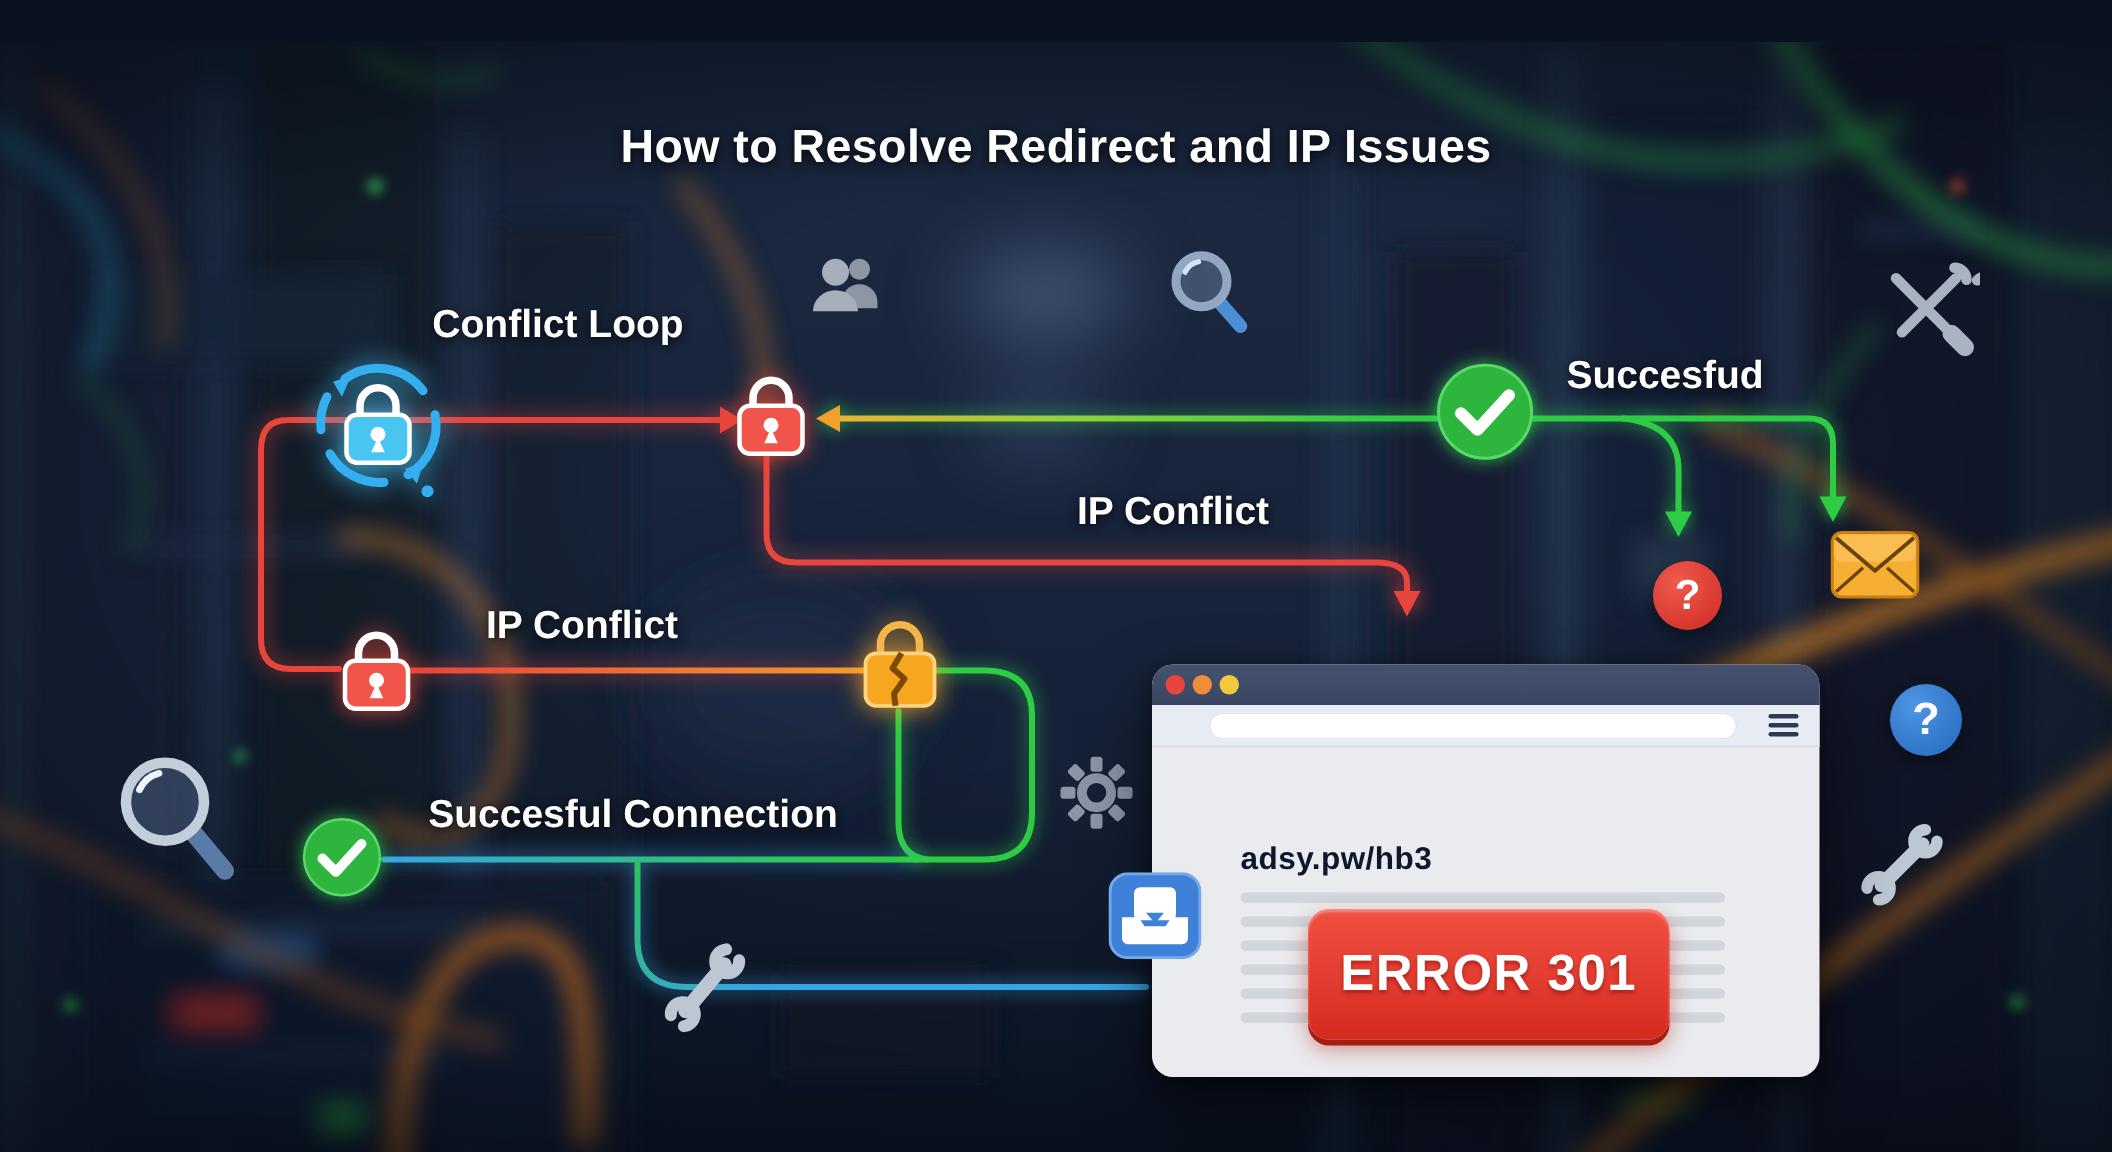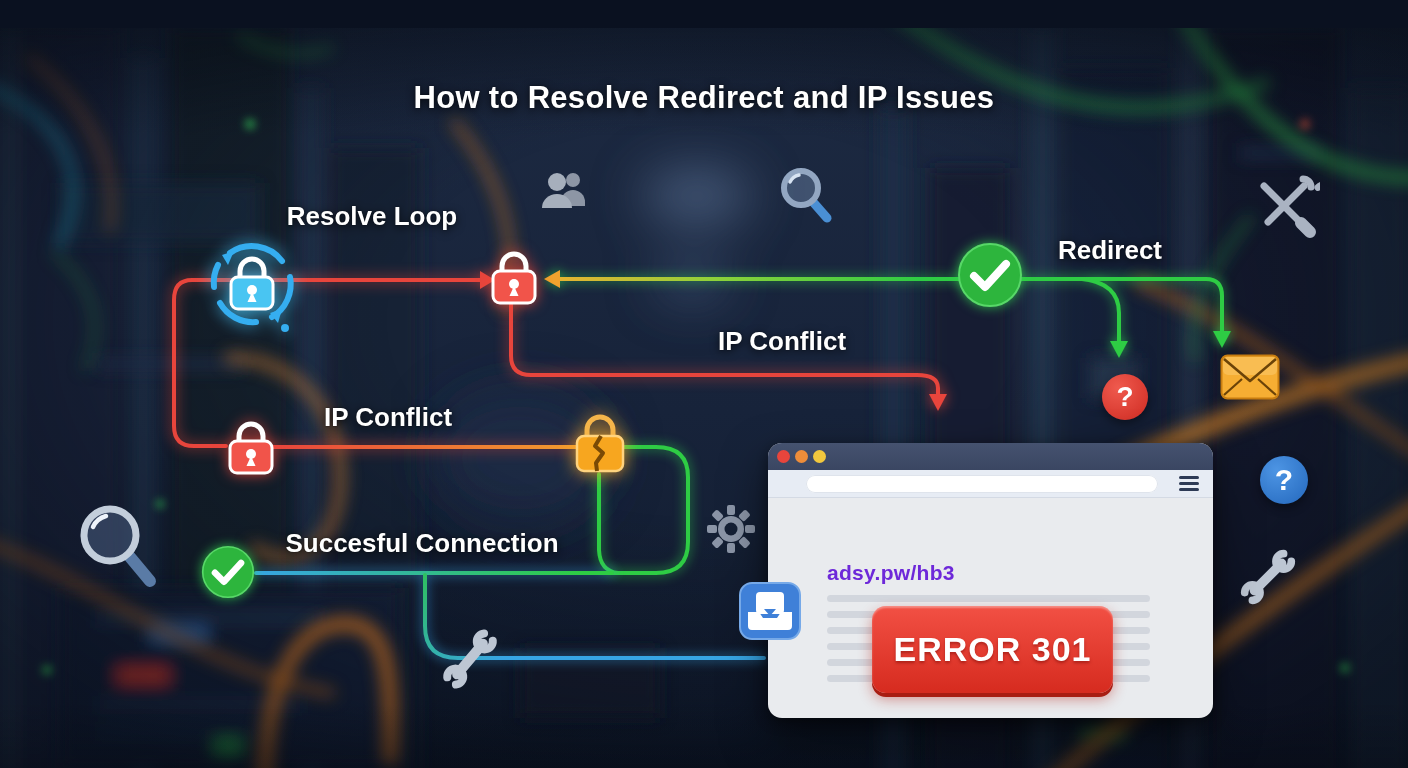--- a/index.html
+++ b/index.html
@@ -53,21 +53,21 @@
     border-bottom:1px solid #d4dae4;
   }
   #urlbar{
     position:absolute;left:38px;top:5px;width:352px;height:18px;
     background:#ffffff;border-radius:9px;box-shadow:inset 0 0 0 1px #dfe4ec;
   }
   #menu-icon{position:absolute;right:14px;top:6px;width:20px;height:15px;}
   #menu-icon span{display:block;height:3px;margin-bottom:3px;background:#2d3a55;border-radius:2px;}
   #content{position:absolute;left:0;top:55px;right:0;bottom:0;border-radius:0 0 14px 14px;overflow:hidden;}
   #url-text{
-    position:absolute;left:59px;top:63px;font-size:21px;font-weight:600;color:#6d28d9;
+    position:absolute;left:59px;top:63px;font-size:21px;font-weight:600;color:#0f172a;
     letter-spacing:.3px;
   }
   .skel{position:absolute;left:59px;width:323px;height:7px;border-radius:3.5px;background:#d2d6dd;}
   #error-btn{
     position:absolute;left:104px;top:108px;width:241px;height:87px;border-radius:14px;
     background:linear-gradient(#f25044,#d62b1f);
     box-shadow:0 4px 0 #a81d12, 0 6px 14px rgba(180,30,20,.45), inset 0 2px 2px rgba(255,255,255,.35);
     color:#fff;font-size:34px;font-weight:800;letter-spacing:1px;
     display:flex;align-items:center;justify-content:center;border:none;
     text-shadow:0 2px 3px rgba(120,10,5,.5);
@@ -222,25 +222,25 @@
       <path d="M 599,446 V 522 Q 600,543 618,545"></path>
     </g>
 
     <g class="glow-blue" fill="none" stroke-width="4" stroke-linecap="round">
       <path d="M 256,545 H 612" stroke="url(#g-bluegreen)"></path>
       <path d="M 425,547 V 598 Q 425,630 458,630 H 764" stroke="url(#g-greenblue)"></path>
     </g>
   </svg>
 
   <div id="title" class="label" style="left:704px;top:70px;">How to Resolve Redirect and IP Issues</div>
-  <div class="label lbl26" style="left:372px;top:188px;">Resolve Loop</div>
+  <div class="label lbl26" style="left:372px;top:188px;">Conflict Loop</div>
   <div class="label lbl26" style="left:782px;top:313px;">IP Conflict</div>
   <div class="label lbl26" style="left:388px;top:389px;">IP Conflict</div>
   <div class="label lbl26" style="left:422px;top:515px;">Succesful Connection</div>
-  <div class="label lbl26" style="left:1110px;top:222px;">Redirect</div>
+  <div class="label lbl26" style="left:1110px;top:222px;">Succesfud</div>
 
   <div class="icon glow-cyan" style="left:252px;top:257px;">
     <svg width="104" height="104" viewBox="0 0 104 104">
       <g fill="none" stroke="#35aef0" stroke-width="6" stroke-linecap="round">
         <path d="M 30,22 A 38,38 0 0 1 82,30"></path>
         <path d="M 90,46 A 38,38 0 0 1 72,86"></path>
         <path d="M 56,91 A 38,38 0 0 1 20,72"></path>
         <path d="M 14,56 A 38,38 0 0 1 18,34"></path>
       </g>
       <polygon points="22,24 34,20 28,34" fill="#35aef0"></polygon>

